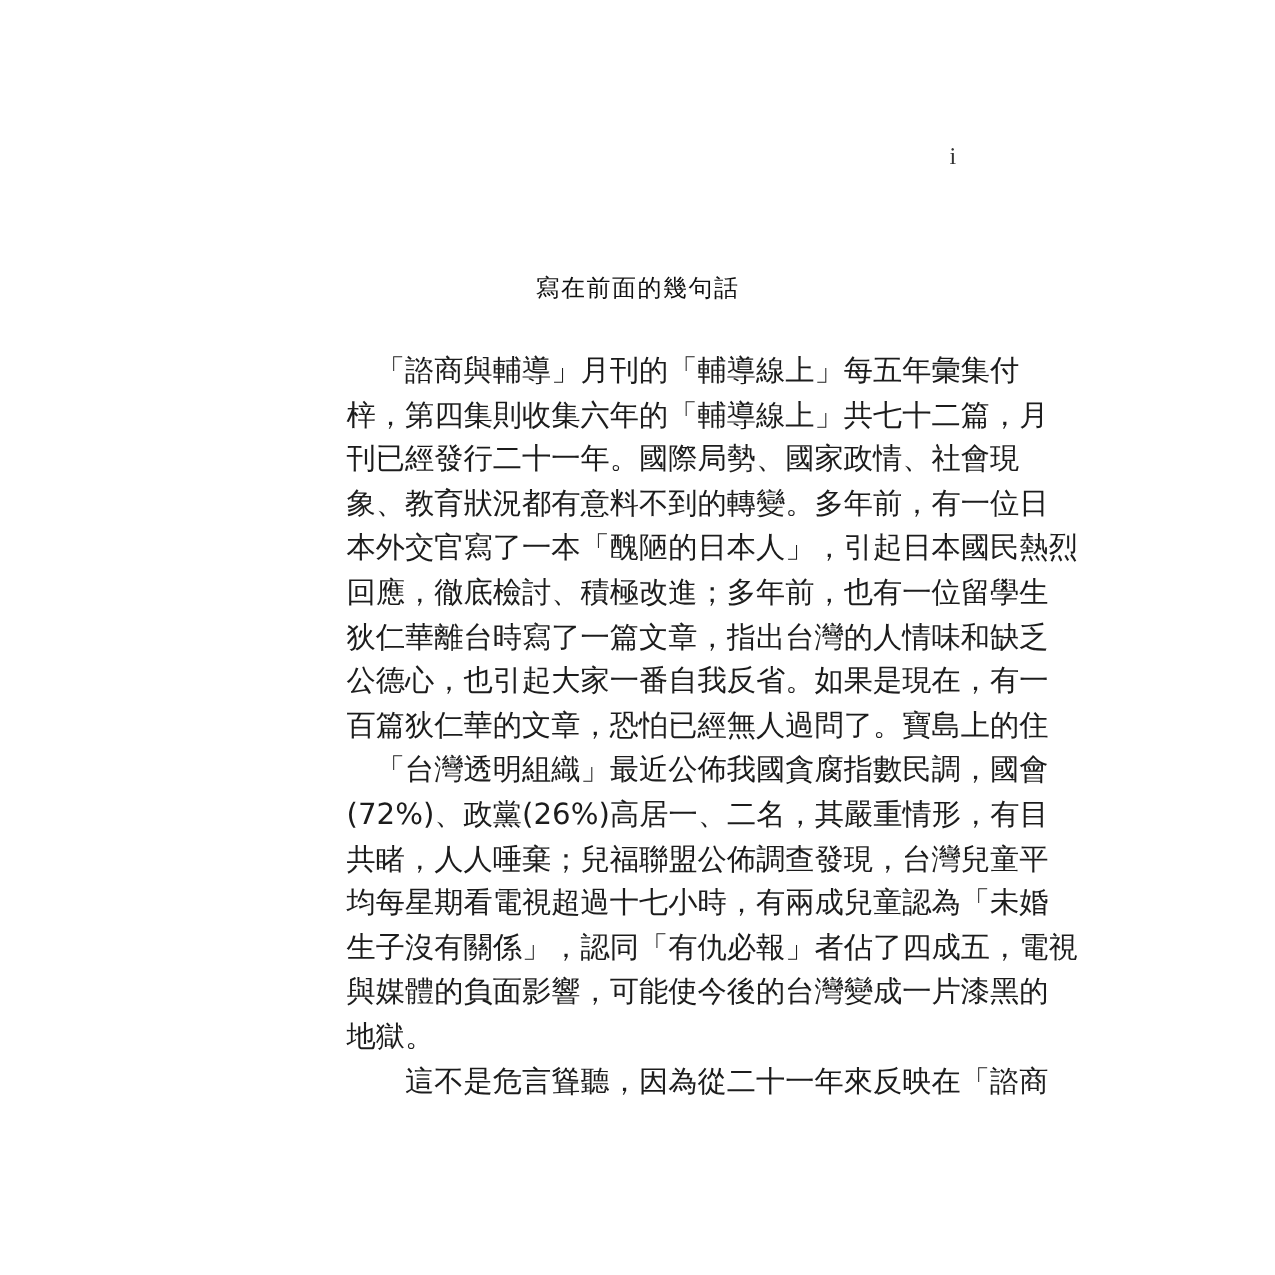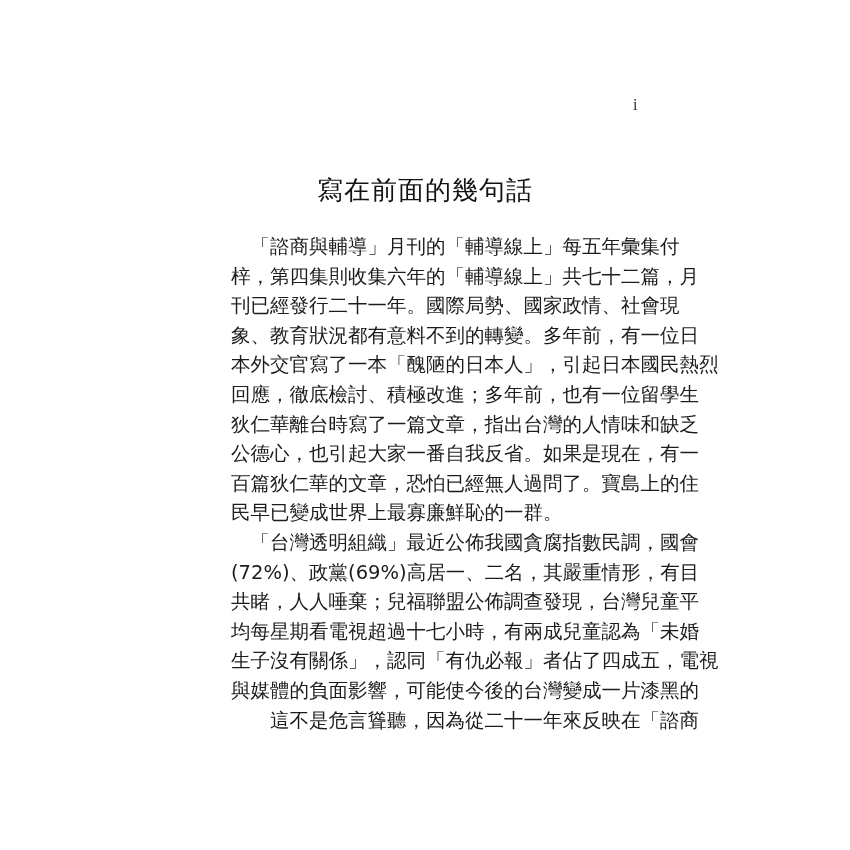--- a/index.html
+++ b/index.html
@@ -1,21 +1,21 @@
 <!DOCTYPE html>
 <html><head>
 <meta charset="utf-8">
 <style>
   html, body { margin: 0; padding: 0; background: #ffffff; }
   body { width: 850px; height: 850px; position: relative; overflow: hidden;
          font-family: "DejaVu Sans", "Liberation Sans", sans-serif; color: #1a1a1a; }
   .page-number { position: absolute; left: 633px; top: 96px; font-family: "Liberation Serif", "DejaVu Serif", serif;
                  font-size: 16px; color: #333; }
-  .title { position: absolute; left: 0; width: 850px; top: 156px; text-align: center;
-           font-size: 26px; letter-spacing: 1px; color: #111; font-weight: normal; }
+  .title { position: absolute; left: 0; width: 850px; top: 171px; text-align: center;
+           font-size: 16px; letter-spacing: 1px; color: #111; font-weight: normal; }
   .body { position: absolute; left: 231px; top: 232px; width: 410px; }
   .line { height: 29.6px; line-height: 29.6px; font-size: 19.5px; white-space: nowrap;
           display: flex; justify-content: space-between; color: #1c1c1c; }
   .line.left { justify-content: flex-start; }
   .line span.ch { display: inline-block; }
 </style>
 </head>
 <body>
 
 <div class="page-number">i</div>
@@ -248,21 +248,20 @@
       <span class="ch">過</span>
       <span class="ch">問</span>
       <span class="ch">了</span>
       <span class="ch">。</span>
       <span class="ch">寶</span>
       <span class="ch">島</span>
       <span class="ch">上</span>
       <span class="ch">的</span>
       <span class="ch">住</span>
     </div>
-  <div class="line left">民早已變成世界上最寡廉鮮恥的一群。</div>
   <div class="line">
       <span class="ch">　</span>
       <span class="ch">「</span>
       <span class="ch">台</span>
       <span class="ch">灣</span>
       <span class="ch">透</span>
       <span class="ch">明</span>
       <span class="ch">組</span>
       <span class="ch">織</span>
       <span class="ch">」</span>
@@ -280,21 +279,21 @@
       <span class="ch">調</span>
       <span class="ch">，</span>
       <span class="ch">國</span>
       <span class="ch">會</span>
     </div>
   <div class="line">
       <span class="ch">(72%)</span>
       <span class="ch">、</span>
       <span class="ch">政</span>
       <span class="ch">黨</span>
-      <span class="ch">(69%)</span>
+      <span class="ch">(26%)</span>
       <span class="ch">高</span>
       <span class="ch">居</span>
       <span class="ch">一</span>
       <span class="ch">、</span>
       <span class="ch">二</span>
       <span class="ch">名</span>
       <span class="ch">，</span>
       <span class="ch">其</span>
       <span class="ch">嚴</span>
       <span class="ch">重</span>
@@ -402,20 +401,21 @@
       <span class="ch">台</span>
       <span class="ch">灣</span>
       <span class="ch">變</span>
       <span class="ch">成</span>
       <span class="ch">一</span>
       <span class="ch">片</span>
       <span class="ch">漆</span>
       <span class="ch">黑</span>
       <span class="ch">的</span>
     </div>
+  <div class="line left">地獄。</div>
   <div class="line">
       <span class="ch">　</span>
       <span class="ch">　</span>
       <span class="ch">這</span>
       <span class="ch">不</span>
       <span class="ch">是</span>
       <span class="ch">危</span>
       <span class="ch">言</span>
       <span class="ch">聳</span>
       <span class="ch">聽</span>

